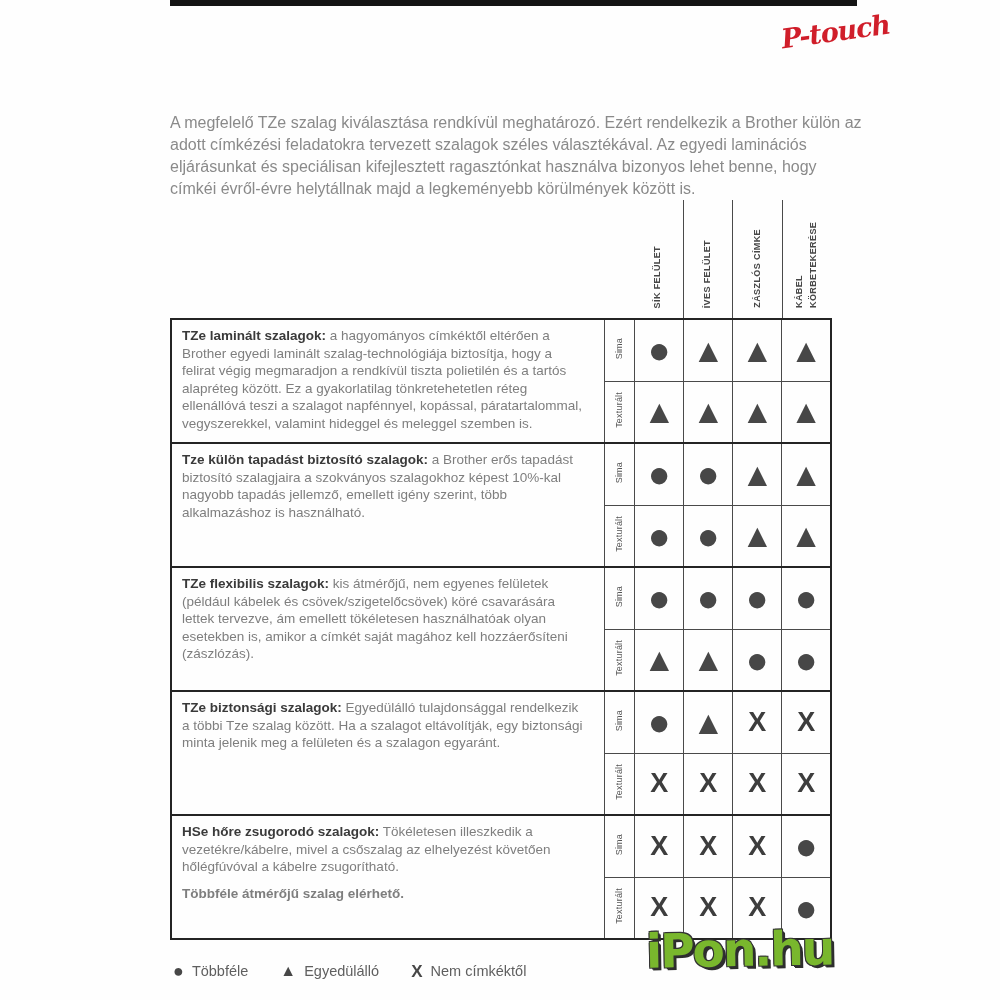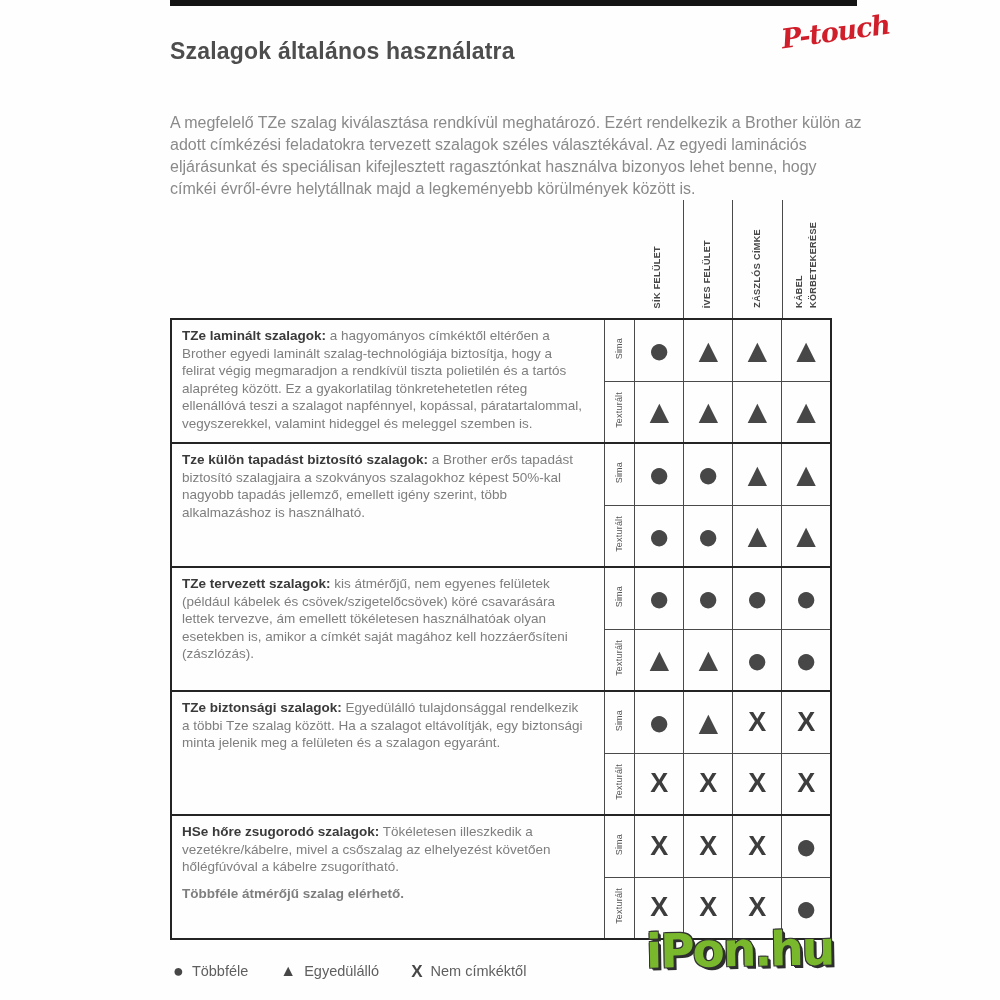--- a/index.html
+++ b/index.html
@@ -79,21 +79,20 @@
                  2px 2px 0 #2e2e2e, 3px 3px 0 #2e2e2e;
     transform:rotate(-1deg);
   }
 </style>
 </head>
 <body>
 
 <div class="page">
   <div class="topbar"></div>
   <div class="brand">P-touch</div>
-  <h1 class="title">Szalagok általános használatra</h1>
   <p class="intro">A megfelelő TZe szalag kiválasztása rendkívül meghatározó. Ezért rendelkezik a Brother külön az adott címkézési feladatokra tervezett szalagok széles választékával. Az egyedi laminációs eljárásunkat és speciálisan kifejlesztett ragasztónkat használva bizonyos lehet benne, hogy címkéi évről-évre helytállnak majd a legkeményebb körülmények között is.</p>
 
   <div class="matrix">
     <div class="mhead">
       <div class="hspacer"></div>
       <div class="hcell">
           <span class="rot">SÍK FELÜLET</span>
         </div>
       <div class="hcell">
           <span class="rot">ÍVES FELÜLET</span>
@@ -123,40 +122,40 @@
         <tr class="rbot">
           <td class="tex"><span class="rot">Texturált</span></td>
           <td class="cell sym g-triangle">▲</td>
           <td class="cell sym g-triangle">▲</td>
           <td class="cell sym g-triangle">▲</td>
           <td class="cell sym g-triangle">▲</td>
         </tr>
 
         <tr class="rtop">
           <td class="desc" rowspan="2">
-            <p><strong>Tze külön tapadást biztosító szalagok:</strong> <span>a Brother erős tapadást biztosító szalagjaira a szokványos szalagokhoz képest 50%-kal nagyobb tapadás jellemző, emellett igény szerint, több alkalmazáshoz is használható.</span></p>
-
-          </td>
-          <td class="tex"><span class="rot">Sima</span></td>
-          <td class="cell sym g-circle">●</td>
-          <td class="cell sym g-circle">●</td>
-          <td class="cell sym g-triangle">▲</td>
-          <td class="cell sym g-triangle">▲</td>
-        </tr>
-        <tr class="rbot">
-          <td class="tex"><span class="rot">Texturált</span></td>
-          <td class="cell sym g-circle">●</td>
-          <td class="cell sym g-circle">●</td>
-          <td class="cell sym g-triangle">▲</td>
-          <td class="cell sym g-triangle">▲</td>
-        </tr>
-
-        <tr class="rtop">
-          <td class="desc" rowspan="2">
-            <p><strong>TZe tervezett szalagok:</strong> <span>kis átmérőjű, nem egyenes felületek (például kábelek és csövek/szigetelőcsövek) köré csavarására lettek tervezve, ám emellett tökéletesen használhatóak olyan esetekben is, amikor a címkét saját magához kell hozzáerősíteni (zászlózás).</span></p>
+            <p><strong>Tze külön tapadást biztosító szalagok:</strong> <span>a Brother erős tapadást biztosító szalagjaira a szokványos szalagokhoz képest 10%-kal nagyobb tapadás jellemző, emellett igény szerint, több alkalmazáshoz is használható.</span></p>
+
+          </td>
+          <td class="tex"><span class="rot">Sima</span></td>
+          <td class="cell sym g-circle">●</td>
+          <td class="cell sym g-circle">●</td>
+          <td class="cell sym g-triangle">▲</td>
+          <td class="cell sym g-triangle">▲</td>
+        </tr>
+        <tr class="rbot">
+          <td class="tex"><span class="rot">Texturált</span></td>
+          <td class="cell sym g-circle">●</td>
+          <td class="cell sym g-circle">●</td>
+          <td class="cell sym g-triangle">▲</td>
+          <td class="cell sym g-triangle">▲</td>
+        </tr>
+
+        <tr class="rtop">
+          <td class="desc" rowspan="2">
+            <p><strong>TZe flexibilis szalagok:</strong> <span>kis átmérőjű, nem egyenes felületek (például kábelek és csövek/szigetelőcsövek) köré csavarására lettek tervezve, ám emellett tökéletesen használhatóak olyan esetekben is, amikor a címkét saját magához kell hozzáerősíteni (zászlózás).</span></p>
 
           </td>
           <td class="tex"><span class="rot">Sima</span></td>
           <td class="cell sym g-circle">●</td>
           <td class="cell sym g-circle">●</td>
           <td class="cell sym g-circle">●</td>
           <td class="cell sym g-circle">●</td>
         </tr>
         <tr class="rbot">
           <td class="tex"><span class="rot">Texturált</span></td>

